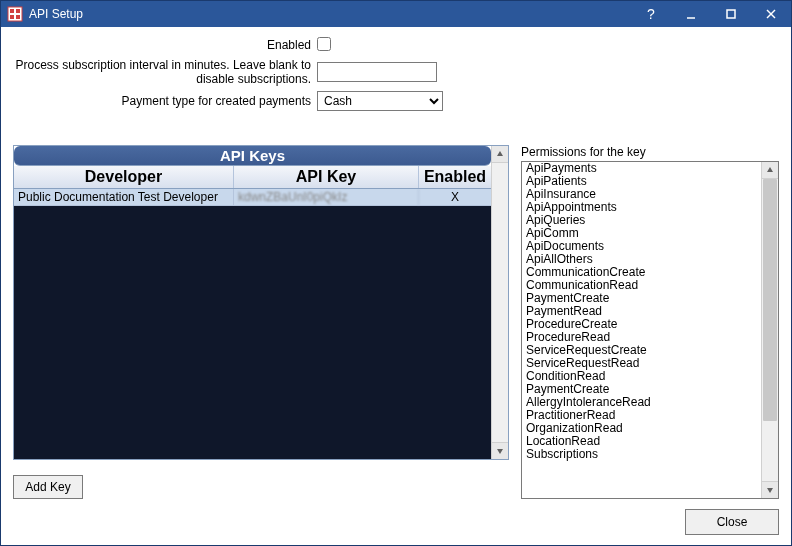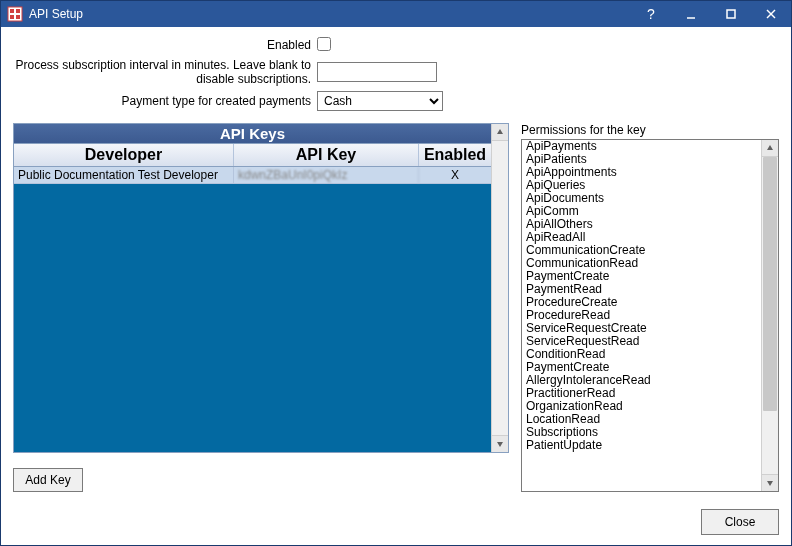--- a/index.html
+++ b/index.html
@@ -38,20 +38,21 @@
     color: #fff; font-size: 13px;
     cursor: default;
   }
   .titlebar .ctrl svg { width: 12px; height: 12px; stroke: #fff; stroke-width: 1.5; fill: none; }
   .titlebar .ctrl.help { font-size: 14px; }
   .content {
     flex: 1 1 auto;
     padding: 10px 12px 10px 12px;
     display: flex; flex-direction: column;
     overflow: hidden;
+    gap: 22px;
   }
   .form-rows { }
   .form-row {
     display: flex; align-items: center;
     margin-bottom: 4px;
   }
   .form-row .lbl {
     width: 304px;
     text-align: right;
     padding-right: 6px;
@@ -105,38 +106,39 @@
     min-width: 0;
   }
   .grid-title {
     background: linear-gradient(#4a6aa0, #3c5a90);
     color: #fff;
     font-weight: bold;
     font-size: 15px;
     text-align: center;
     padding: 1px 0;
     border-bottom: 1px solid #88a0c0;
+    border-radius: 6px;
   }
   .grid-head {
     display: flex;
     background: linear-gradient(#f4f6fa, #d8e0ee);
     border-bottom: 1px solid #88a0c0;
   }
   .grid-head .col {
     font-weight: bold;
     text-align: center;
     padding: 2px 4px;
     border-right: 1px solid #b4c4dc;
     font-size: 16px;
   }
   .grid-head .col:last-child { border-right: none; }
   .grid-body {
     flex: 1 1 auto;
     overflow: hidden;
-    background: #0369a1;
+    background: #0f172a;
     position: relative;
   }
   .grid-row {
     display: flex;
     background: #c8d8ec;
     border-bottom: 1px solid #b4c4dc;
   }
   .grid-row .cell {
     padding: 1px 4px;
     border-right: 1px solid #b4c4dc;
@@ -212,21 +214,21 @@
     border: 1px solid #7a7a7a;
     background: #f0f0f0;
     font-family: inherit; font-size: 12px;
     cursor: default;
   }
   button#addkey { width: 70px; height: 24px; }
   .footer {
     display: flex; justify-content: flex-end;
     padding: 0 12px 10px 12px;
   }
-  button#close { width: 78px; height: 26px; margin-top: 7px; }
+  button#close { width: 94px; height: 26px; }
 </style>
 </head>
 <body>
 
 <div class="window">
   <div class="titlebar">
     <span class="app-icon">
       <svg viewBox="0 0 16 16">
           <rect x="1" y="1" width="14" height="14" fill="#fff" stroke="#d04040"></rect>
           <rect x="3" y="3" width="4" height="4" fill="#d04040"></rect>
@@ -311,42 +313,41 @@
           <button id="addkey" class="win">Add Key</button>
         </div>
       </div>
 
       <div class="right-col">
         <div class="perm-label">Permissions for the key</div>
         <div class="perm-list-wrap">
           <div class="perm-list" id="perm-list">
               <div class="item">ApiPayments</div>
               <div class="item">ApiPatients</div>
+              <div class="item">ApiInsurance</div>
               <div class="item">ApiAppointments</div>
               <div class="item">ApiQueries</div>
+              <div class="item">ApiComm</div>
               <div class="item">ApiDocuments</div>
-              <div class="item">ApiComm</div>
               <div class="item">ApiAllOthers</div>
-              <div class="item">ApiReadAll</div>
               <div class="item">CommunicationCreate</div>
               <div class="item">CommunicationRead</div>
               <div class="item">PaymentCreate</div>
               <div class="item">PaymentRead</div>
               <div class="item">ProcedureCreate</div>
               <div class="item">ProcedureRead</div>
               <div class="item">ServiceRequestCreate</div>
               <div class="item">ServiceRequestRead</div>
               <div class="item">ConditionRead</div>
               <div class="item">PaymentCreate</div>
               <div class="item">AllergyIntoleranceRead</div>
               <div class="item">PractitionerRead</div>
               <div class="item">OrganizationRead</div>
               <div class="item">LocationRead</div>
               <div class="item">Subscriptions</div>
-              <div class="item">PatientUpdate</div>
             </div>
           <div class="perm-scroll">
             <div class="sb-btn sb-up">
                 <svg viewBox="0 0 8 8">
                   <polygon points="4,1 7,6 1,6"></polygon>
                 </svg>
               </div>
             <div class="track">
                 <div class="thumb"></div>
               </div>

